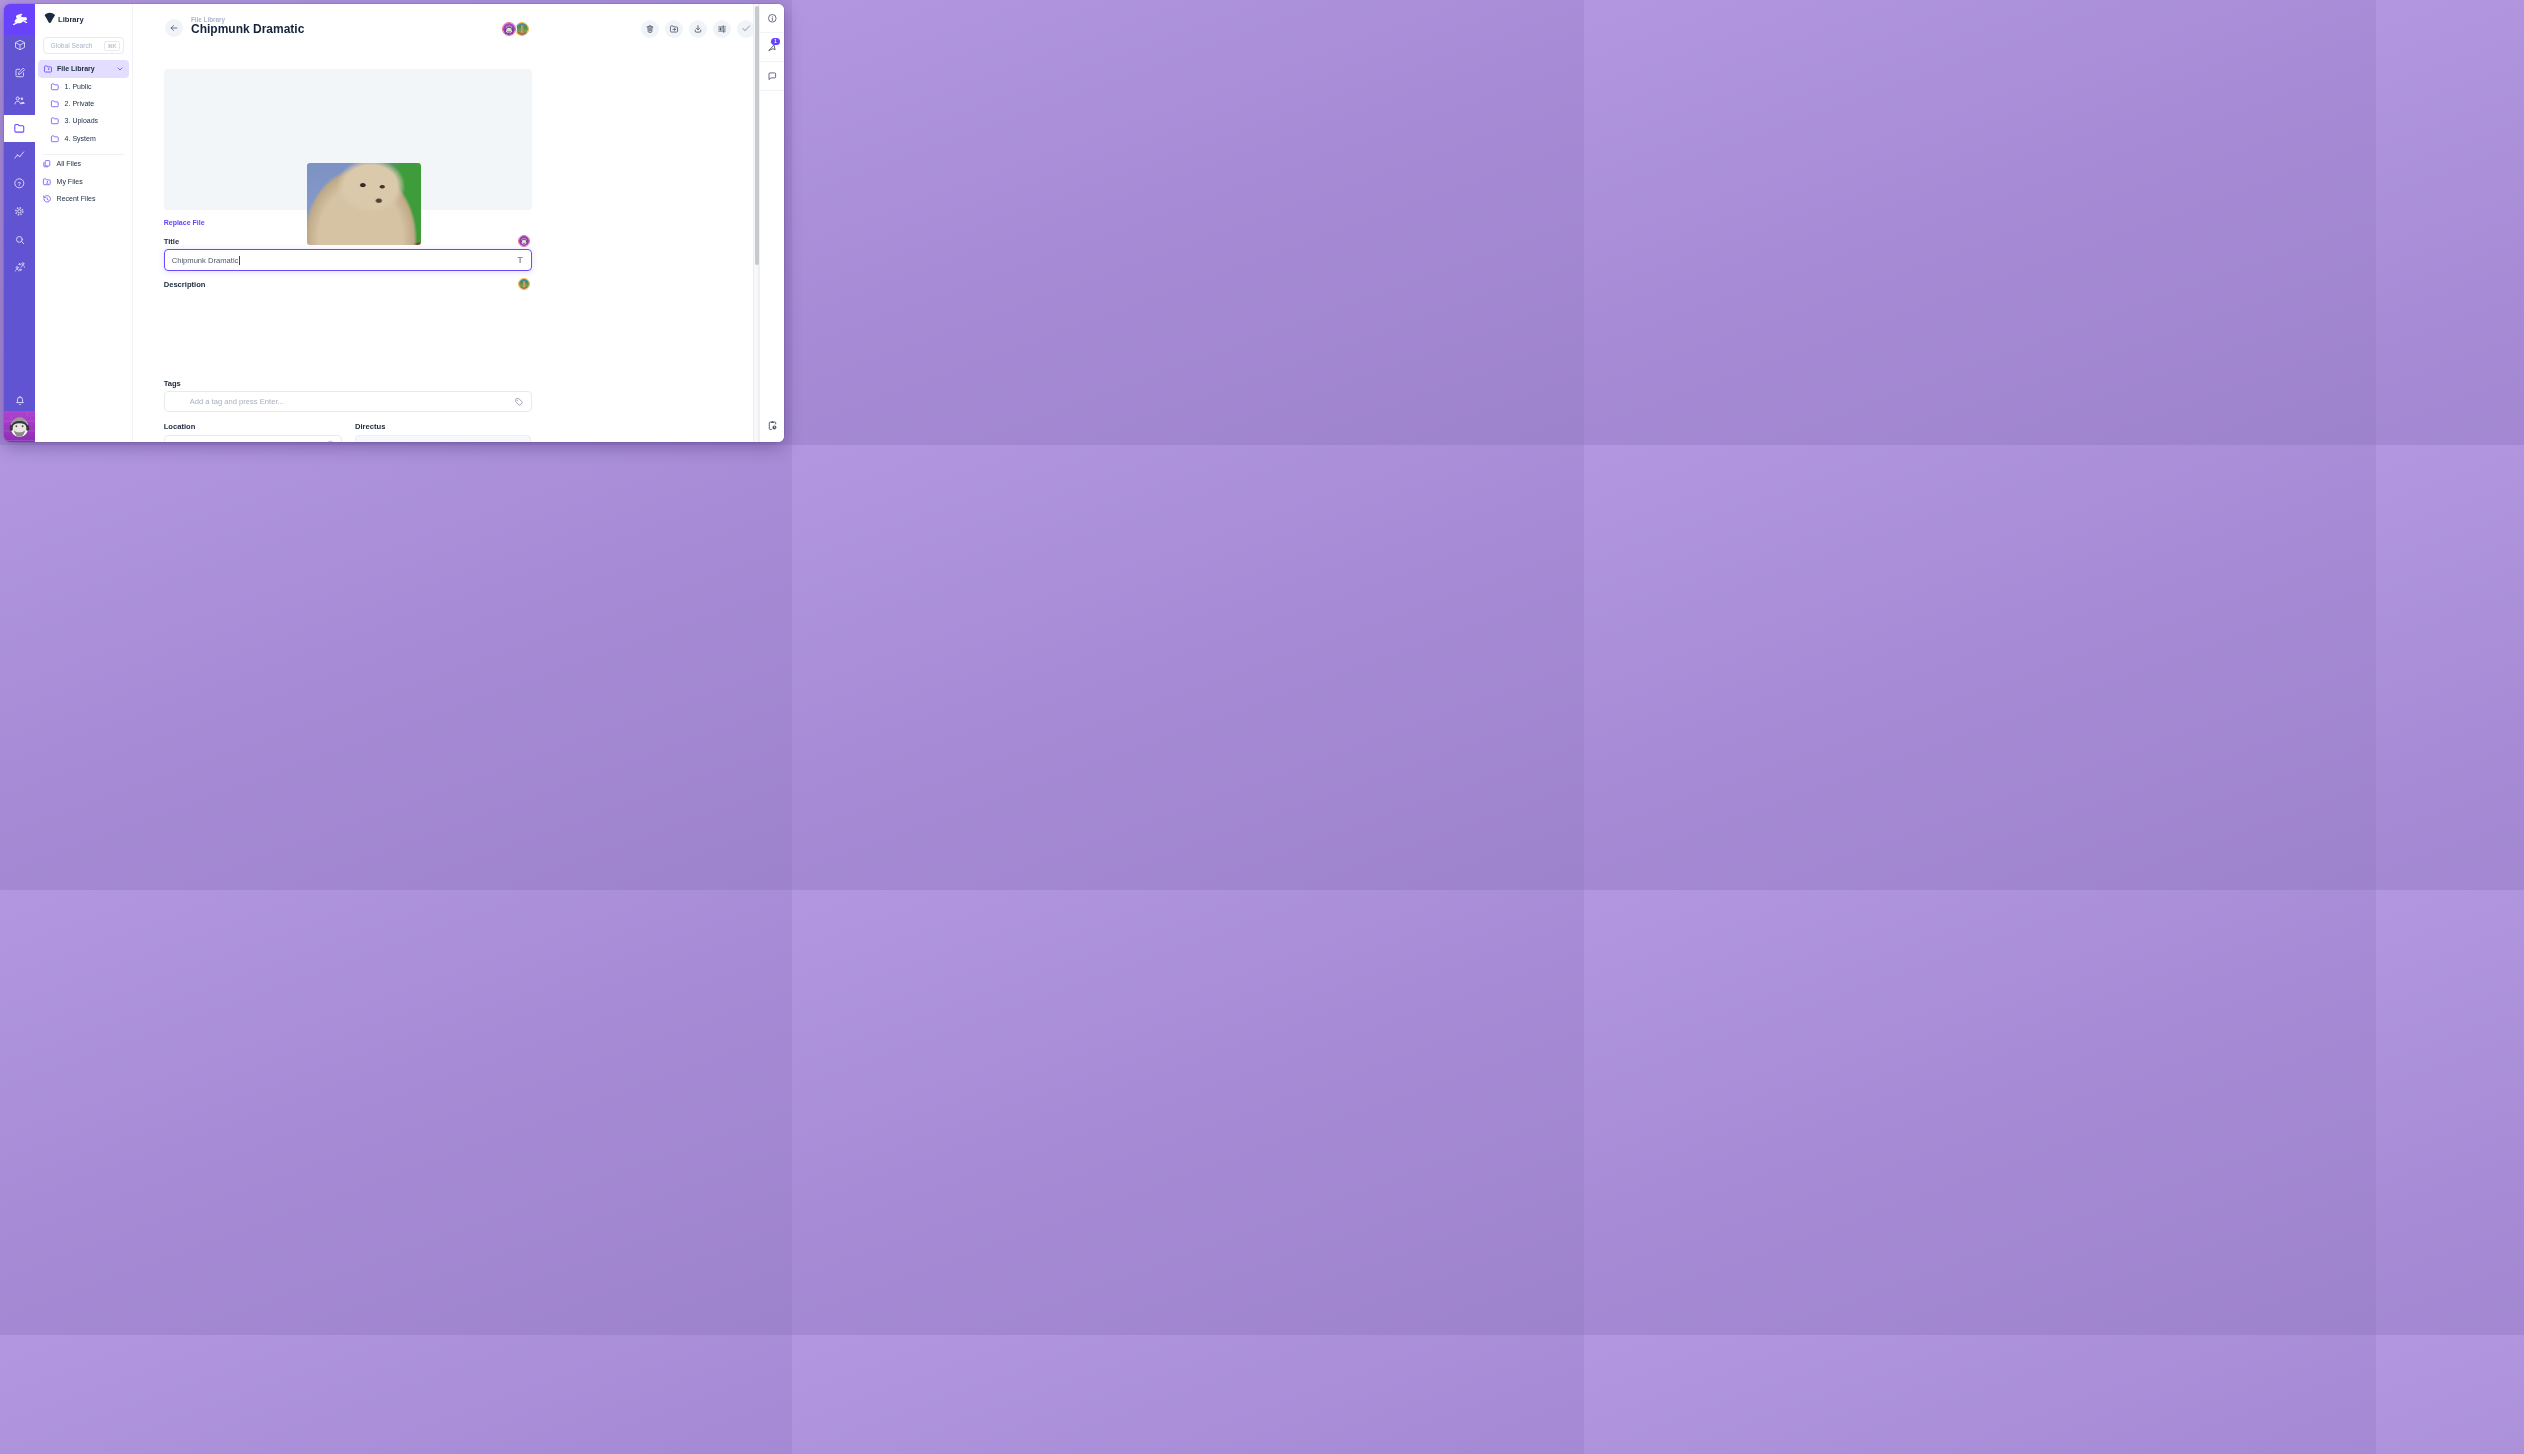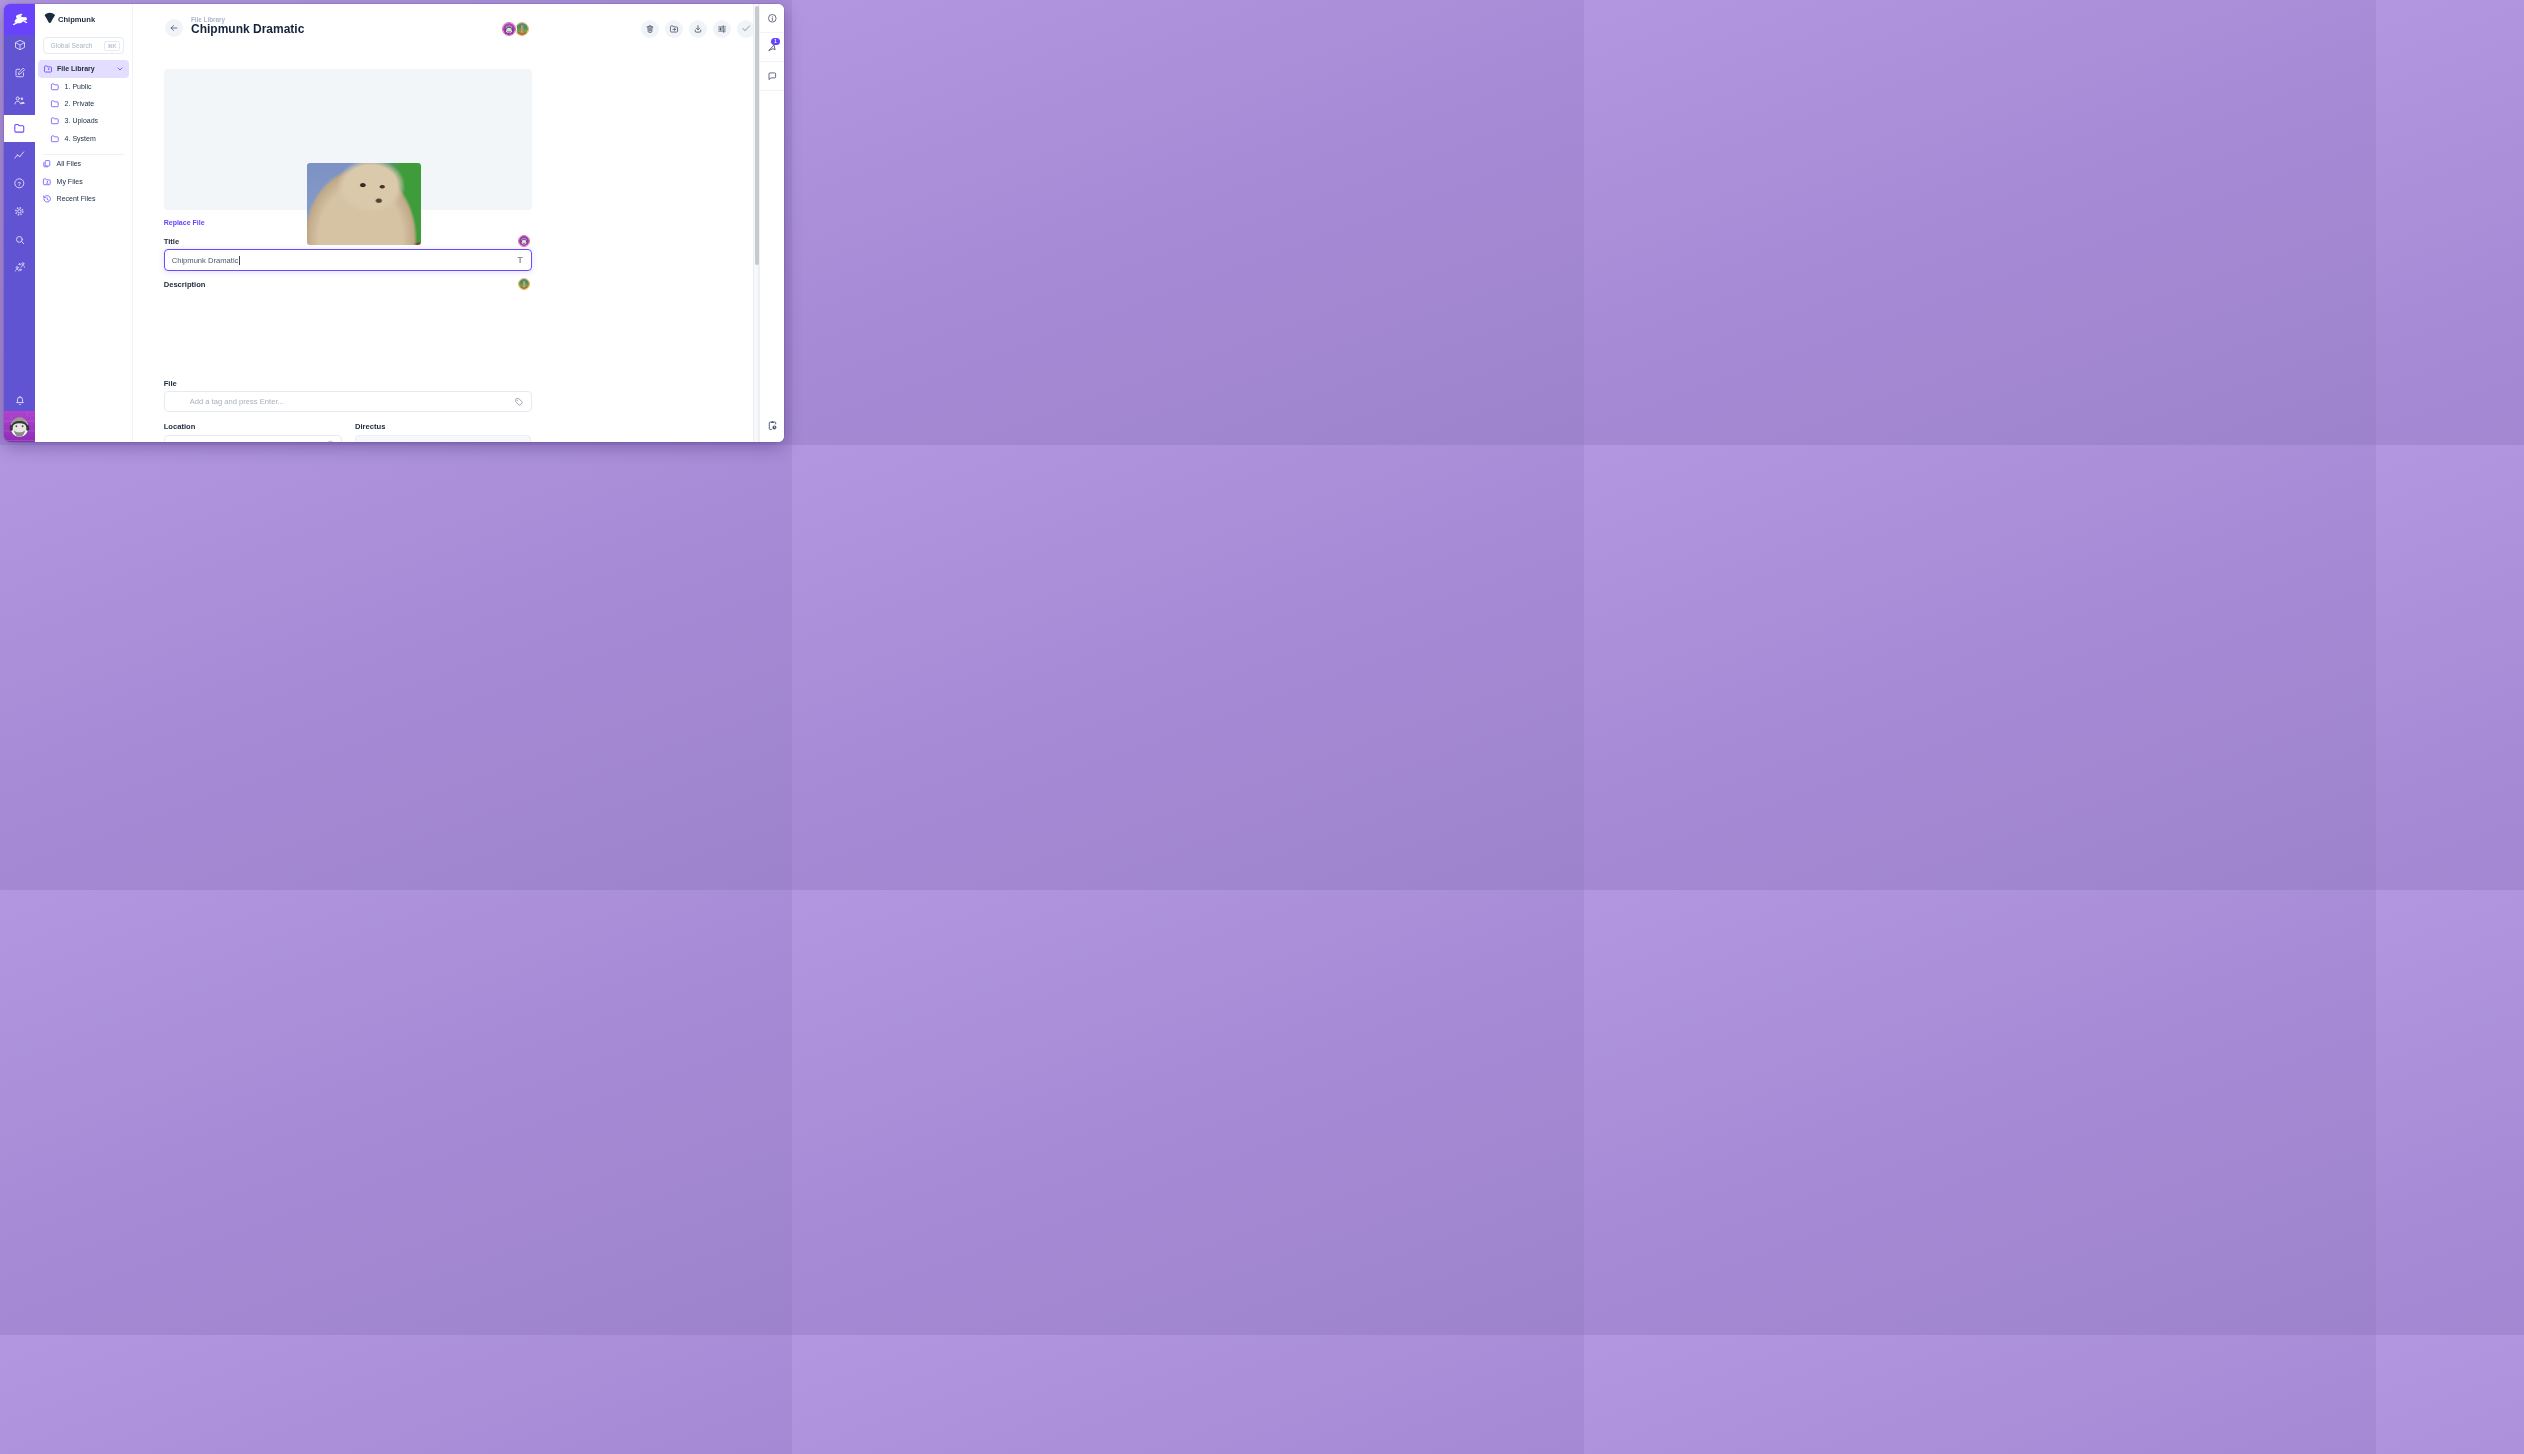--- a/index.html
+++ b/index.html
@@ -222,21 +222,21 @@
       </svg>
     </div>
   </nav>
 
   <aside class="sidebar">
     <span class="abs" style="left:7.6px;top:6.6px">
       <svg width="13.6" height="14" viewBox="0 0 32 32">
           <path d="M16 3.6 C10.6 3.6 6 5.9 3.7 9.4 Q8.9 17.3 13.2 26.2 A3.2 3.2 0 0 0 18.8 26.2 Q23.1 17.3 28.3 9.4 C26 5.9 21.4 3.6 16 3.6 Z" fill="#1B2B42"></path>
         </svg>
     </span>
-    <div class="sb-name">Chipmunk</div>
+    <div class="sb-name">Library</div>
 
     <div class="sb-search">
       <span class="ph">Global Search</span>
       <span class="sb-kbd">⌘K</span>
     </div>
 
     <div class="nav-active">
       <span style="margin-left:5px;color:#6644FF">
         <svg width="10" height="10" viewBox="0 0 24 24" fill="none" stroke="currentColor" stroke-width="2" stroke-linejoin="round">
             <path d="M3.5 6.7c0-1.1.9-2 2-2h4l2 2.4h7c1.1 0 2 .9 2 2v8.2c0 1.1-.9 2-2 2h-13c-1.1 0-2-.9-2-2Z"></path>
@@ -439,21 +439,21 @@
               <stop offset="1" stop-color="#AF4B41"></stop>
             </linearGradient>
           </defs>
         <rect width="32" height="32" fill="url(#gbg2)"></rect>
         <path d="M16 7 C18.5 7 20 9 20 12 L20.5 24 C20.5 26 18.7 27.5 16.5 27.5 C14.3 27.5 12.8 26 12.9 24 L13.3 12 C13.3 9 14 7 16 7 Z" fill="#C7A173"></path>
         <ellipse cx="16.6" cy="9.3" rx="3.3" ry="3" fill="#C7A173"></ellipse>
         <circle cx="18" cy="8.8" r=".8" fill="#4A3B28"></circle>
       </svg>
     </div>
 
-    <div class="f-label" style="left:15.7px;top:375px">File</div>
+    <div class="f-label" style="left:15.7px;top:375px">Tags</div>
     <div class="tag-input">
       <input type="text" placeholder="Add a tag and press Enter..." style="">
       <span style="margin-right:7px;color:#8A93A2">
         <svg width="10" height="10" viewBox="0 0 24 24" fill="none" stroke="currentColor" stroke-width="2" stroke-linejoin="round">
             <path d="M4 5.8A1.8 1.8 0 0 1 5.8 4h5.1c.5 0 .9.2 1.3.5l7.2 7.2a1.8 1.8 0 0 1 0 2.6l-4.9 4.9a1.8 1.8 0 0 1-2.6 0L4.5 12a1.8 1.8 0 0 1-.5-1.3Z"></path>
             <circle cx="8.3" cy="8.3" r="1.2" fill="currentColor" stroke="none"></circle>
           </svg>
       </span>
     </div>
 

